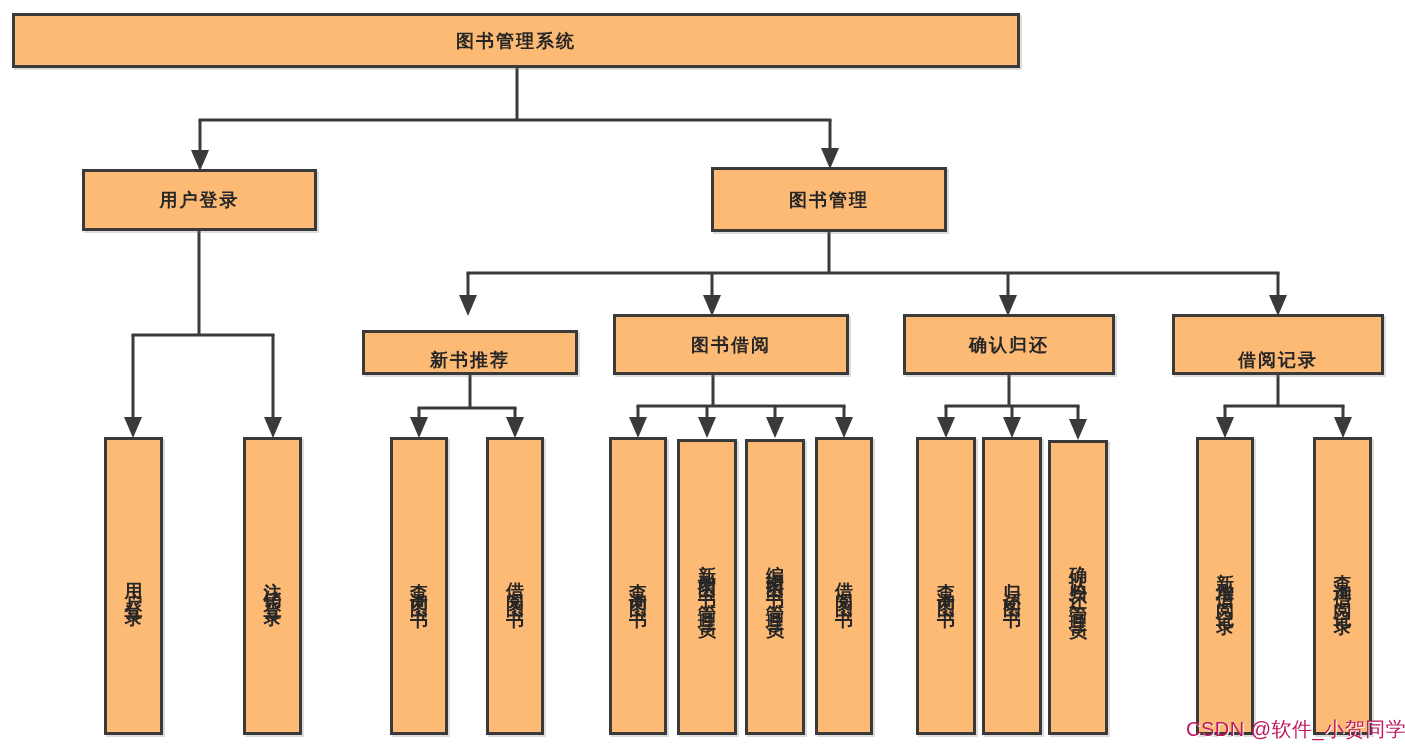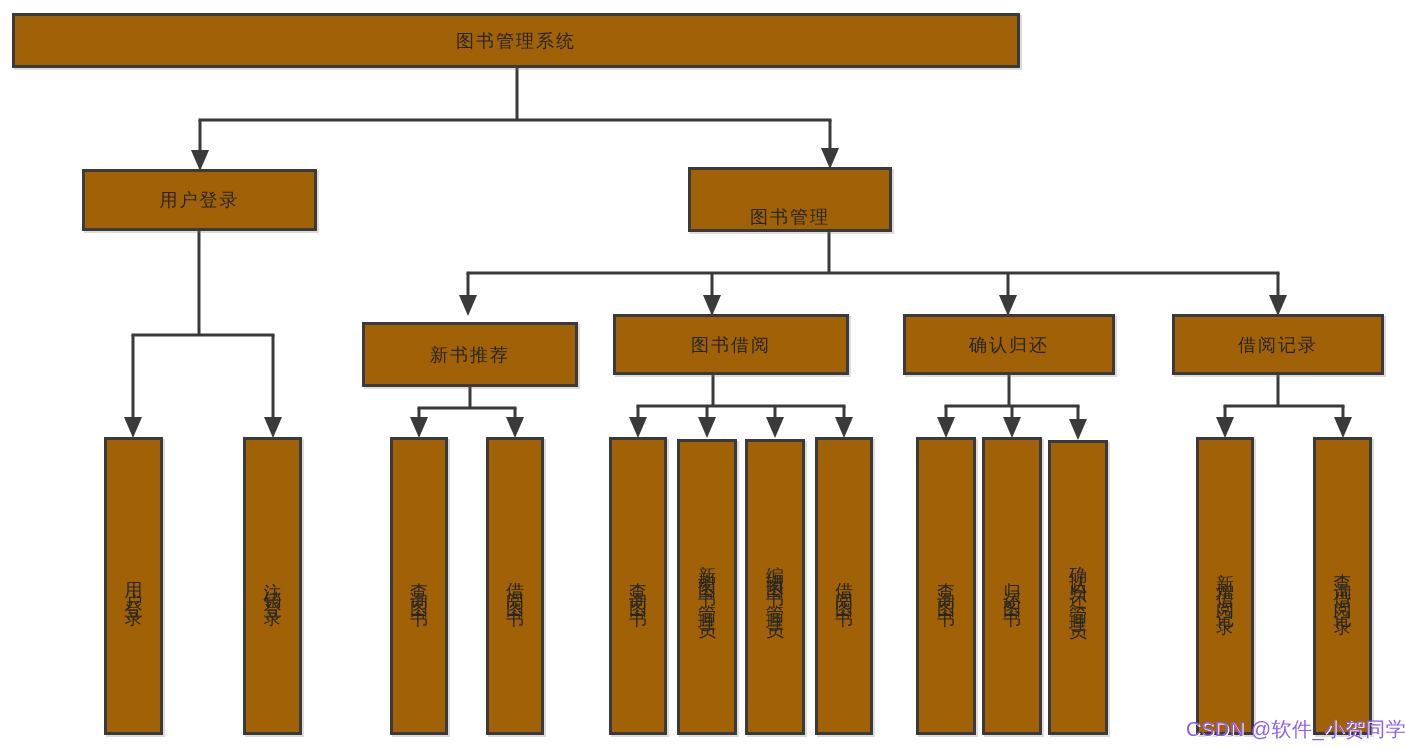--- a/index.html
+++ b/index.html
@@ -4,32 +4,33 @@
 <style>
   html,body { margin:0; padding:0; background:#ffffff; }
   .canvas {
     position:relative; width:1405px; height:747px; background:#ffffff;
     font-family:"Liberation Sans", sans-serif; overflow:hidden;
   }
   .wires { position:absolute; left:0; top:0; width:1405px; height:747px; z-index:1; }
   .wires line { stroke:#3a3a3a; stroke-width:3; }
   .wires polygon { fill:#3a3a3a; stroke:none; }
   .node {
-    position:absolute; box-sizing:border-box; background:#a16207;
+    position:absolute; box-sizing:border-box; background:#fdba74;
     border:3px solid #3a3a3a; color:#262626; z-index:2;
     display:flex; align-items:center; justify-content:center;
     box-shadow:2px 2px 0 rgba(130,130,130,0.28);
+    font-weight:bold;
   }
   .h-node { font-size:18px; letter-spacing:2px; white-space:nowrap; }
   .v-node .vtxt {
     writing-mode:vertical-rl; text-orientation:mixed;
     font-size:18px; letter-spacing:9px; line-height:1;
   }
   .watermark {
-    position:absolute; z-index:3; font-size:20px; color:#8b5cf6;
+    position:absolute; z-index:3; font-size:20px; color:#be185d;
     letter-spacing:0.5px; white-space:nowrap; text-shadow:1px 1px 0 #ffffff;
   }
 </style>
 </head>
 <body>
 
 <div class="canvas">
 
   <svg class="wires" viewBox="0 0 1405 747" xmlns="http://www.w3.org/2000/svg">
 
@@ -107,34 +108,34 @@
     </g>
   </svg>
 
   <div class="node h-node" style="left:12px; top:13px; width:1008px; height:55px;">
     <span>图书管理系统</span>
   </div>
 
   <div class="node h-node" style="left:82px; top:169px; width:235px; height:62px;">
     <span>用户登录</span>
   </div>
-  <div class="node h-node" style="left:688px; top:167px; width:204px; height:65px;align-items:flex-end;">
+  <div class="node h-node" style="left:711px; top:167px; width:236px; height:65px;">
     <span>图书管理</span>
   </div>
 
-  <div class="node h-node" style="left:362px; top:322px; width:216px; height:65px;">
+  <div class="node h-node" style="left:362px; top:330px; width:216px; height:45px;align-items:flex-end;">
     <span>新书推荐</span>
   </div>
   <div class="node h-node" style="left:613px; top:314px; width:236px; height:61px;">
     <span>图书借阅</span>
   </div>
   <div class="node h-node" style="left:903px; top:314px; width:212px; height:61px;">
     <span>确认归还</span>
   </div>
-  <div class="node h-node" style="left:1172px; top:314px; width:212px; height:61px;">
+  <div class="node h-node" style="left:1172px; top:314px; width:212px; height:61px;align-items:flex-end;">
     <span>借阅记录</span>
   </div>
 
   <div class="node v-node" style="left:104px; top:437px; width:59px; height:298px;">
     <span class="vtxt">用户登录</span>
   </div>
   <div class="node v-node" style="left:243px; top:437px; width:59px; height:298px;">
     <span class="vtxt">注销登录</span>
   </div>
 

